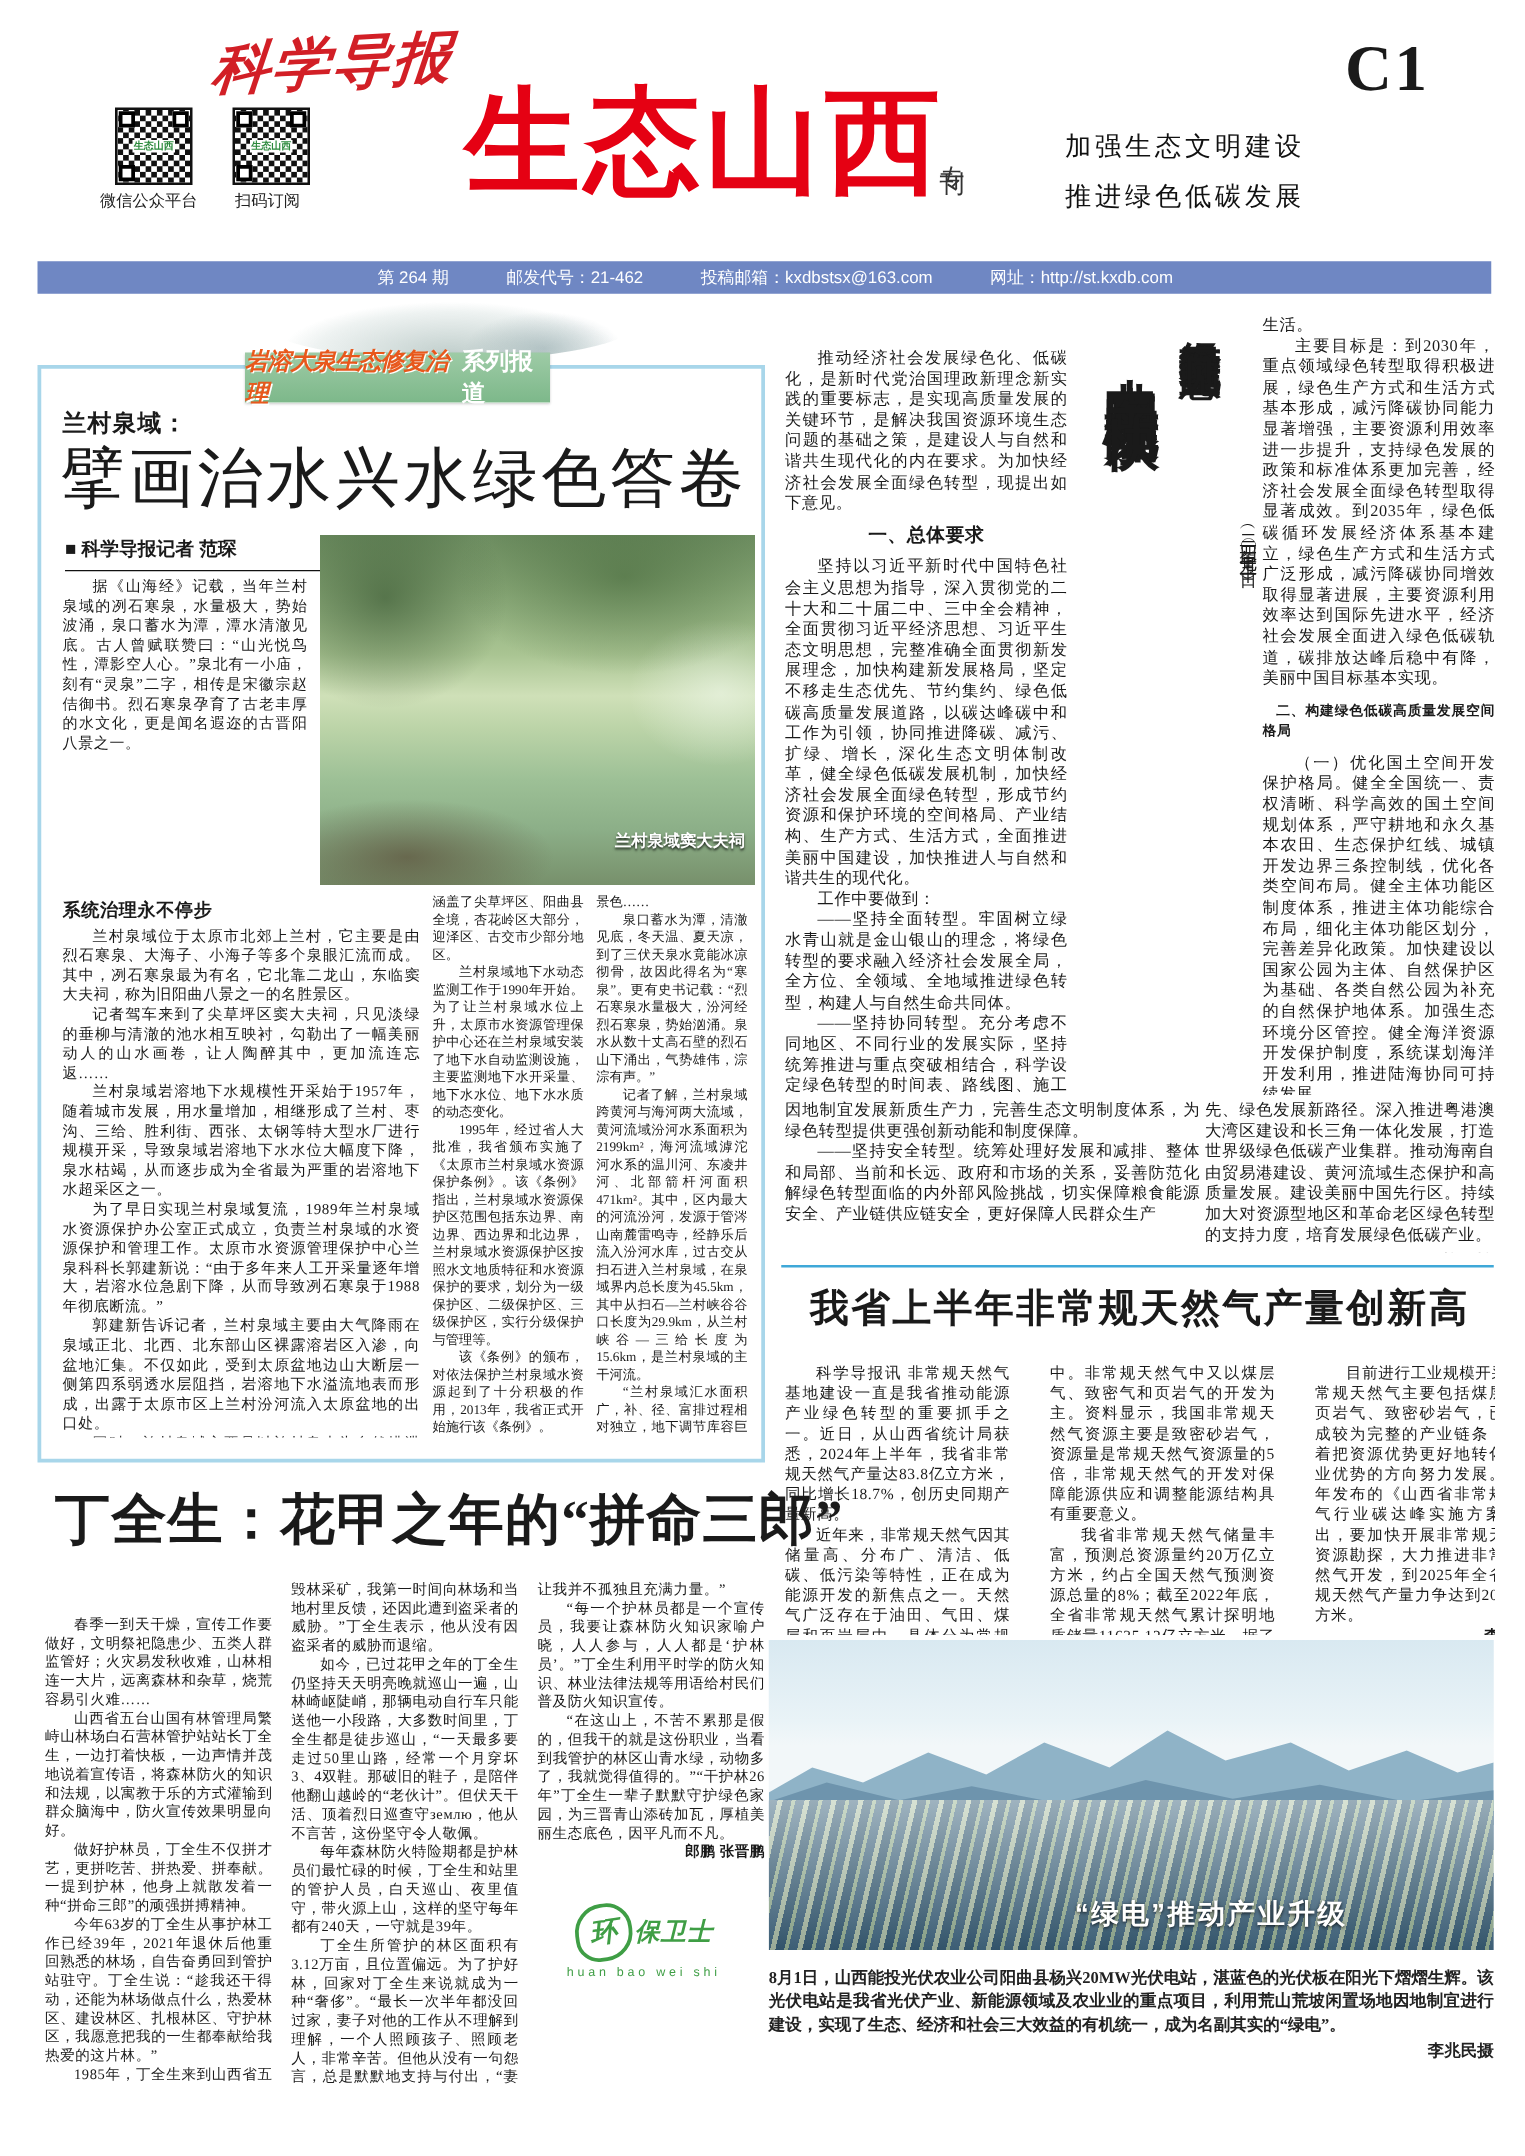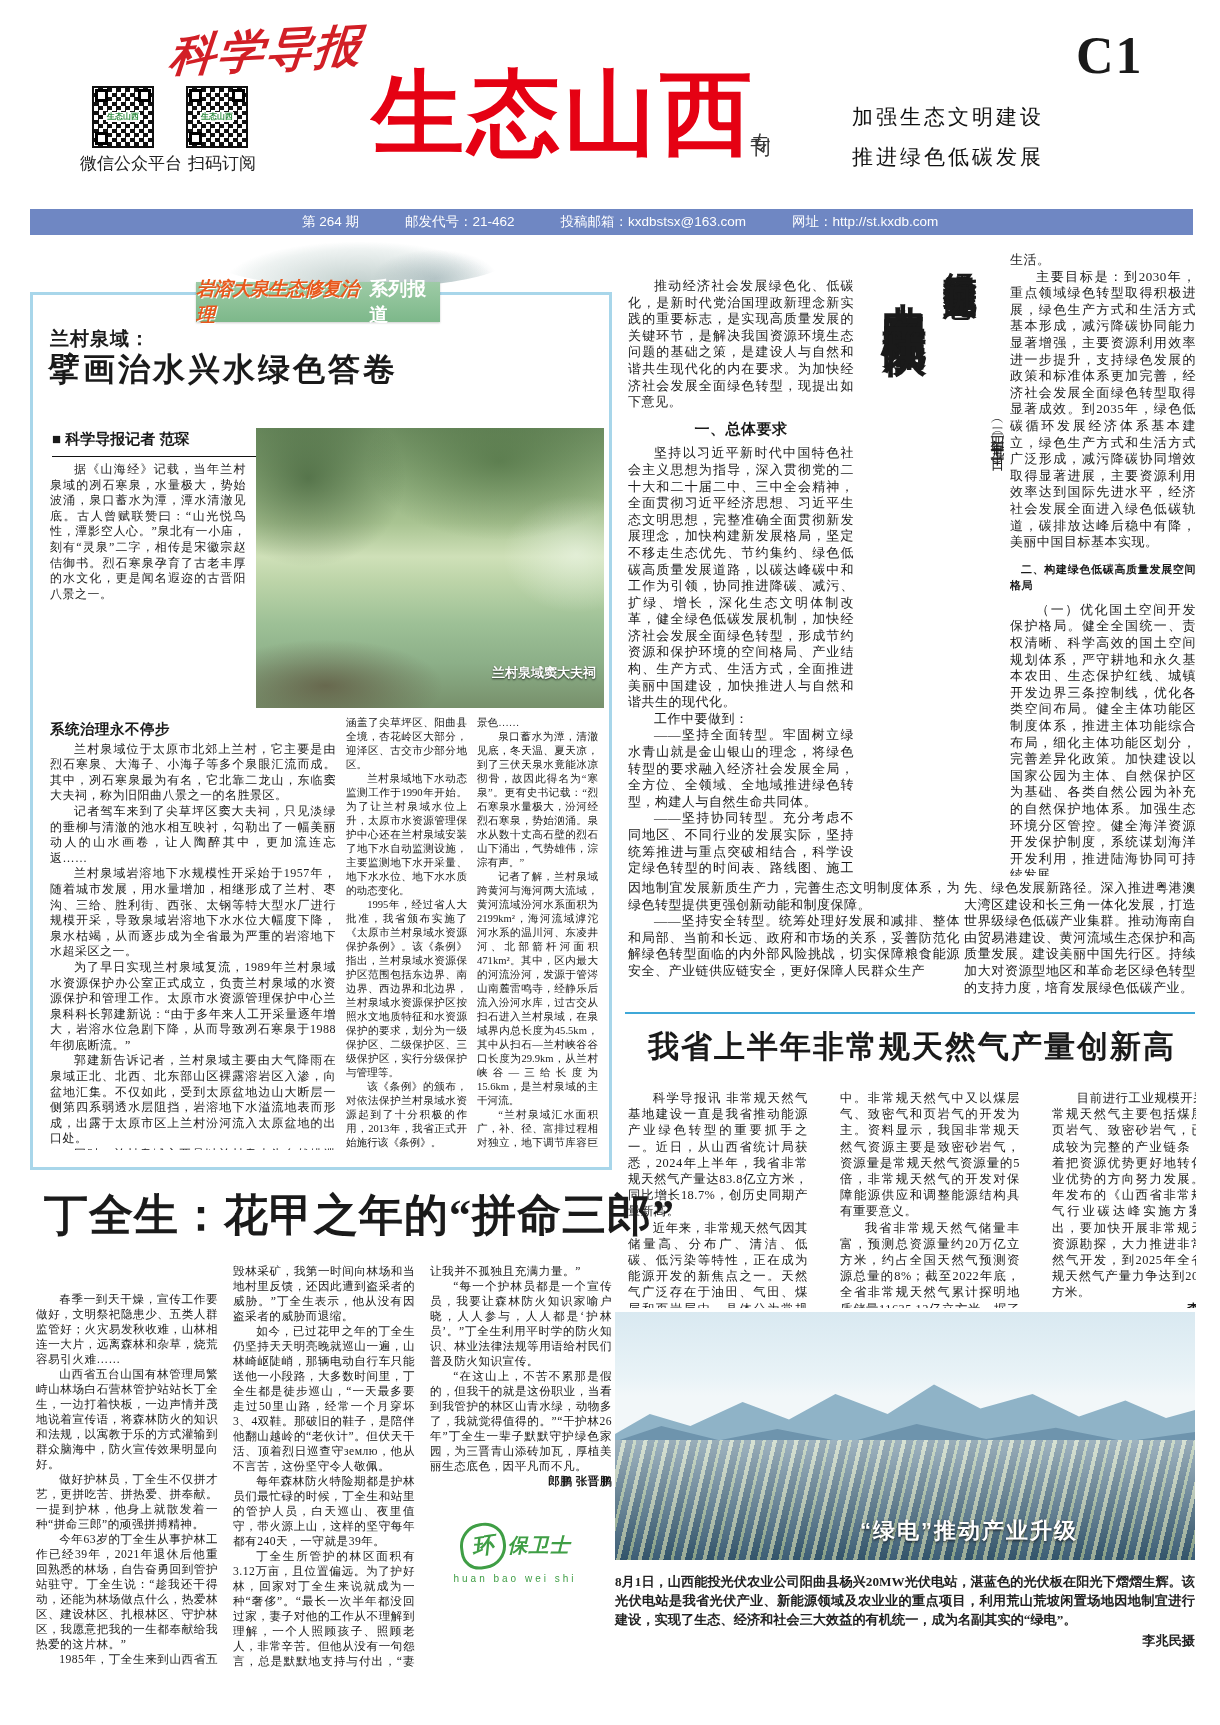--- a/index.html
+++ b/index.html
@@ -10,41 +10,41 @@
   .dateblock{left:40px;top:36px;width:215px;font-size:15px;font-weight:bold;line-height:1.6;
              border-bottom:1px solid #666;padding-bottom:8px;font-family:"Liberation Sans",sans-serif;}
   .masthead{left:170px;top:20px;font-size:46px;font-weight:900;color:#d21f26;
             transform:skewX(-8deg) rotate(-3deg);font-style:italic;letter-spacing:2px;}
   .qr{width:58px;height:58px;border:2px solid #111;position:absolute;
       background-image:repeating-conic-gradient(#111 0% 25%, #fff 0% 50%);background-size:9px 9px;}
   .qr .finder{position:absolute;width:13px;height:13px;background:#fff;border:3px solid #000;box-sizing:border-box;}
   .qr .f1{left:1px;top:1px}.qr .f2{right:1px;top:1px}.qr .f3{left:1px;bottom:1px}
   .qr .qrlabel{position:absolute;left:50%;top:50%;transform:translate(-50%,-50%);
       background:#fff;color:#2c8a3d;font-size:8px;font-weight:bold;line-height:1;padding:1px;white-space:nowrap;}
-  .qrcap{font-size:17px;color:#222;font-family:"Liberation Sans",sans-serif;}
+  .qrcap{font-size:13px;color:#222;font-family:"Liberation Sans",sans-serif;}
   .maintitle{left:372px;top:68px;font-size:92px;font-weight:900;color:#e50113;letter-spacing:4px;line-height:1;}
   .zhuankan{left:748px;top:116px;writing-mode:vertical-rl;font-size:20px;letter-spacing:6px;color:#333;}
   .slogan{left:852px;top:98px;font-size:21px;line-height:1.9;letter-spacing:3px;color:#111;}
   .pageno{left:1076px;top:26px;font-size:52px;font-weight:bold;letter-spacing:2px;}
   .infobar{left:30px;top:209px;width:1163px;height:26px;background:#6f87c3;color:#fff;
            font-size:13.5px;display:flex;align-items:center;gap:46px;padding-left:272px;box-sizing:border-box;
            font-family:"Liberation Sans",sans-serif;}
   
   .springbox{left:30px;top:292px;width:576px;height:872px;border:3px solid #a8d6ea;background:#fff;}
   .mountainart{left:210px;top:228px;width:300px;height:60px;
       background:radial-gradient(ellipse 60% 90% at 50% 90%, rgba(120,150,145,.45), rgba(160,185,180,.18) 60%, transparent 75%),
                  radial-gradient(ellipse 30% 70% at 75% 85%, rgba(100,130,140,.4), transparent 70%);
       border-radius:50%;}
   .seriesbanner{left:196px;top:282px;width:244px;height:40px;
       background:linear-gradient(180deg,#9ecba6,#7db88a);display:flex;align-items:center;justify-content:center;
       gap:6px;box-shadow:0 1px 2px rgba(0,0,0,.2);}
   .seriesbanner .s1{color:#e8581c;font-weight:900;font-style:italic;font-size:19px;text-shadow:1px 1px 0 #fff;letter-spacing:-1px;}
   .seriesbanner .s2{color:#fff;font-weight:900;font-size:19px;font-family:"Liberation Sans",sans-serif;}
   .kicker{left:50px;top:326px;font-size:19px;font-weight:bold;letter-spacing:1px;font-family:"Liberation Sans",sans-serif;}
-  .springhead{left:48px;top:348px;font-size:32px;font-weight:700;letter-spacing:3px;
+  .springhead{left:48px;top:348px;font-size:52px;font-weight:400;letter-spacing:3px;
               font-family:"Liberation Sans","DejaVu Sans",sans-serif;}
   .byline{left:52px;top:430px;width:262px;font-size:15px;font-weight:bold;border-bottom:1px solid #111;
           padding-bottom:7px;font-family:"Liberation Sans",sans-serif;}
   .spring-rowA-text{left:50px;top:462px;width:196px;height:248px;overflow:hidden;}
   .bodytext{font-size:12px;line-height:15.6px;text-align:justify;letter-spacing:.5px;}
   .bodytext p{margin:0;}
   .para{text-indent:2em;}
   .springphoto{left:256px;top:428px;width:348px;height:280px;
       background:linear-gradient(180deg,#6f8f62 0%,#8fae7d 18%,#a9c492 34%,#cfe0b8 46%,#bcd4a8 55%,#9dc096 70%,#8caf88 84%,#77906b 100%);}
   .springphoto .foliage{position:absolute;inset:0;

